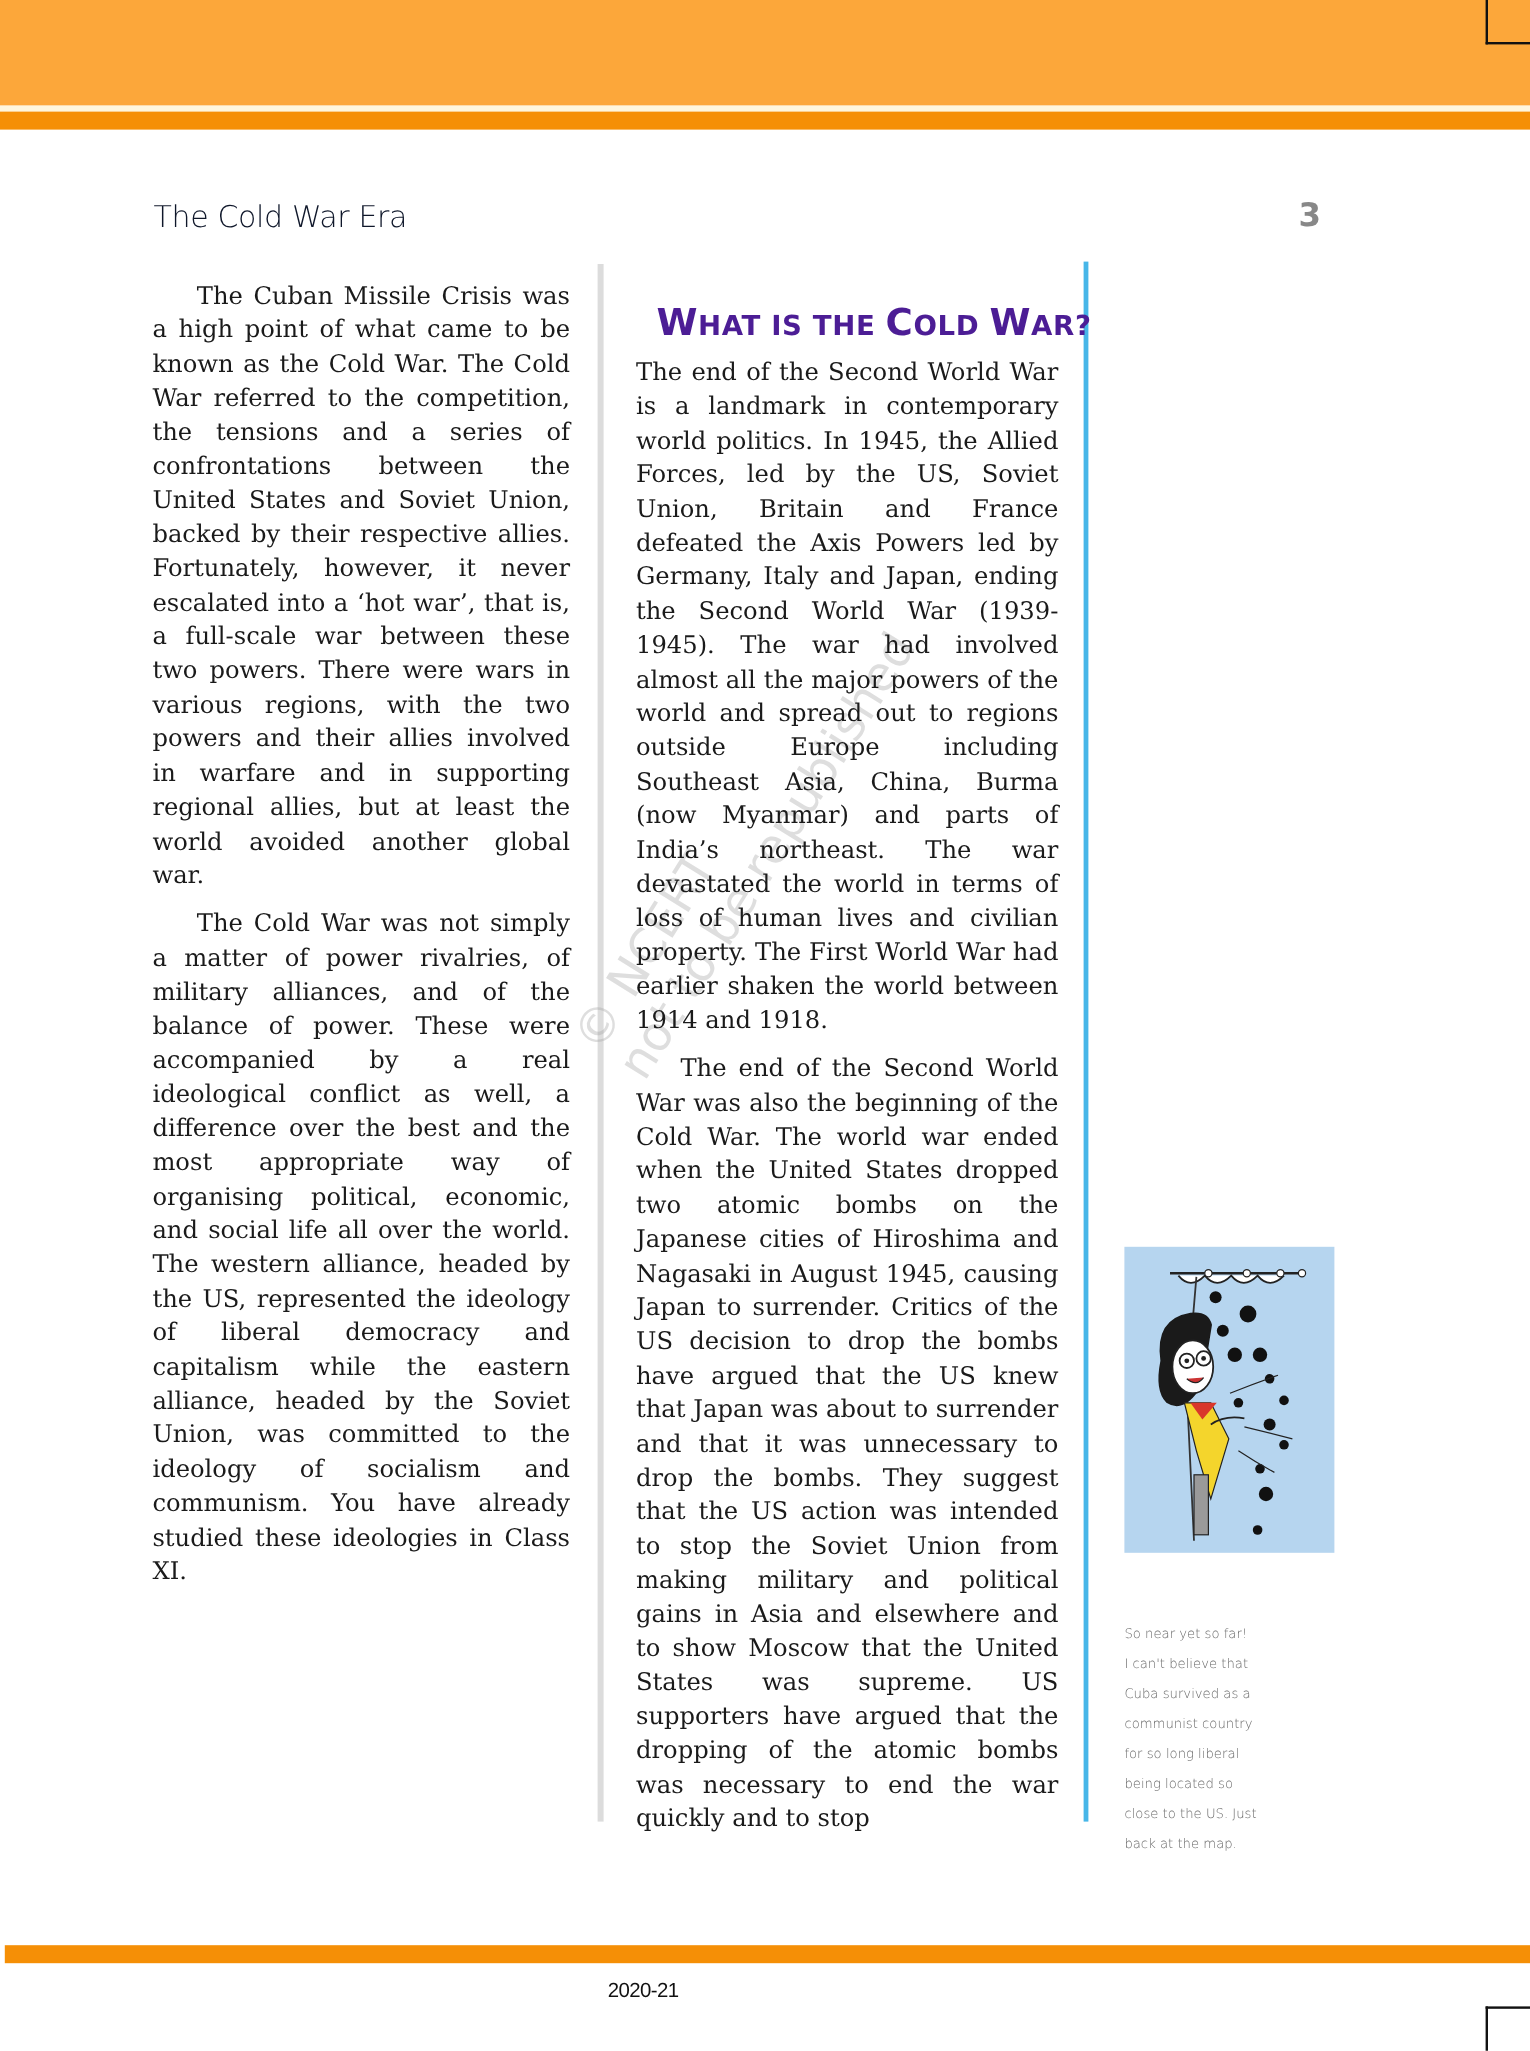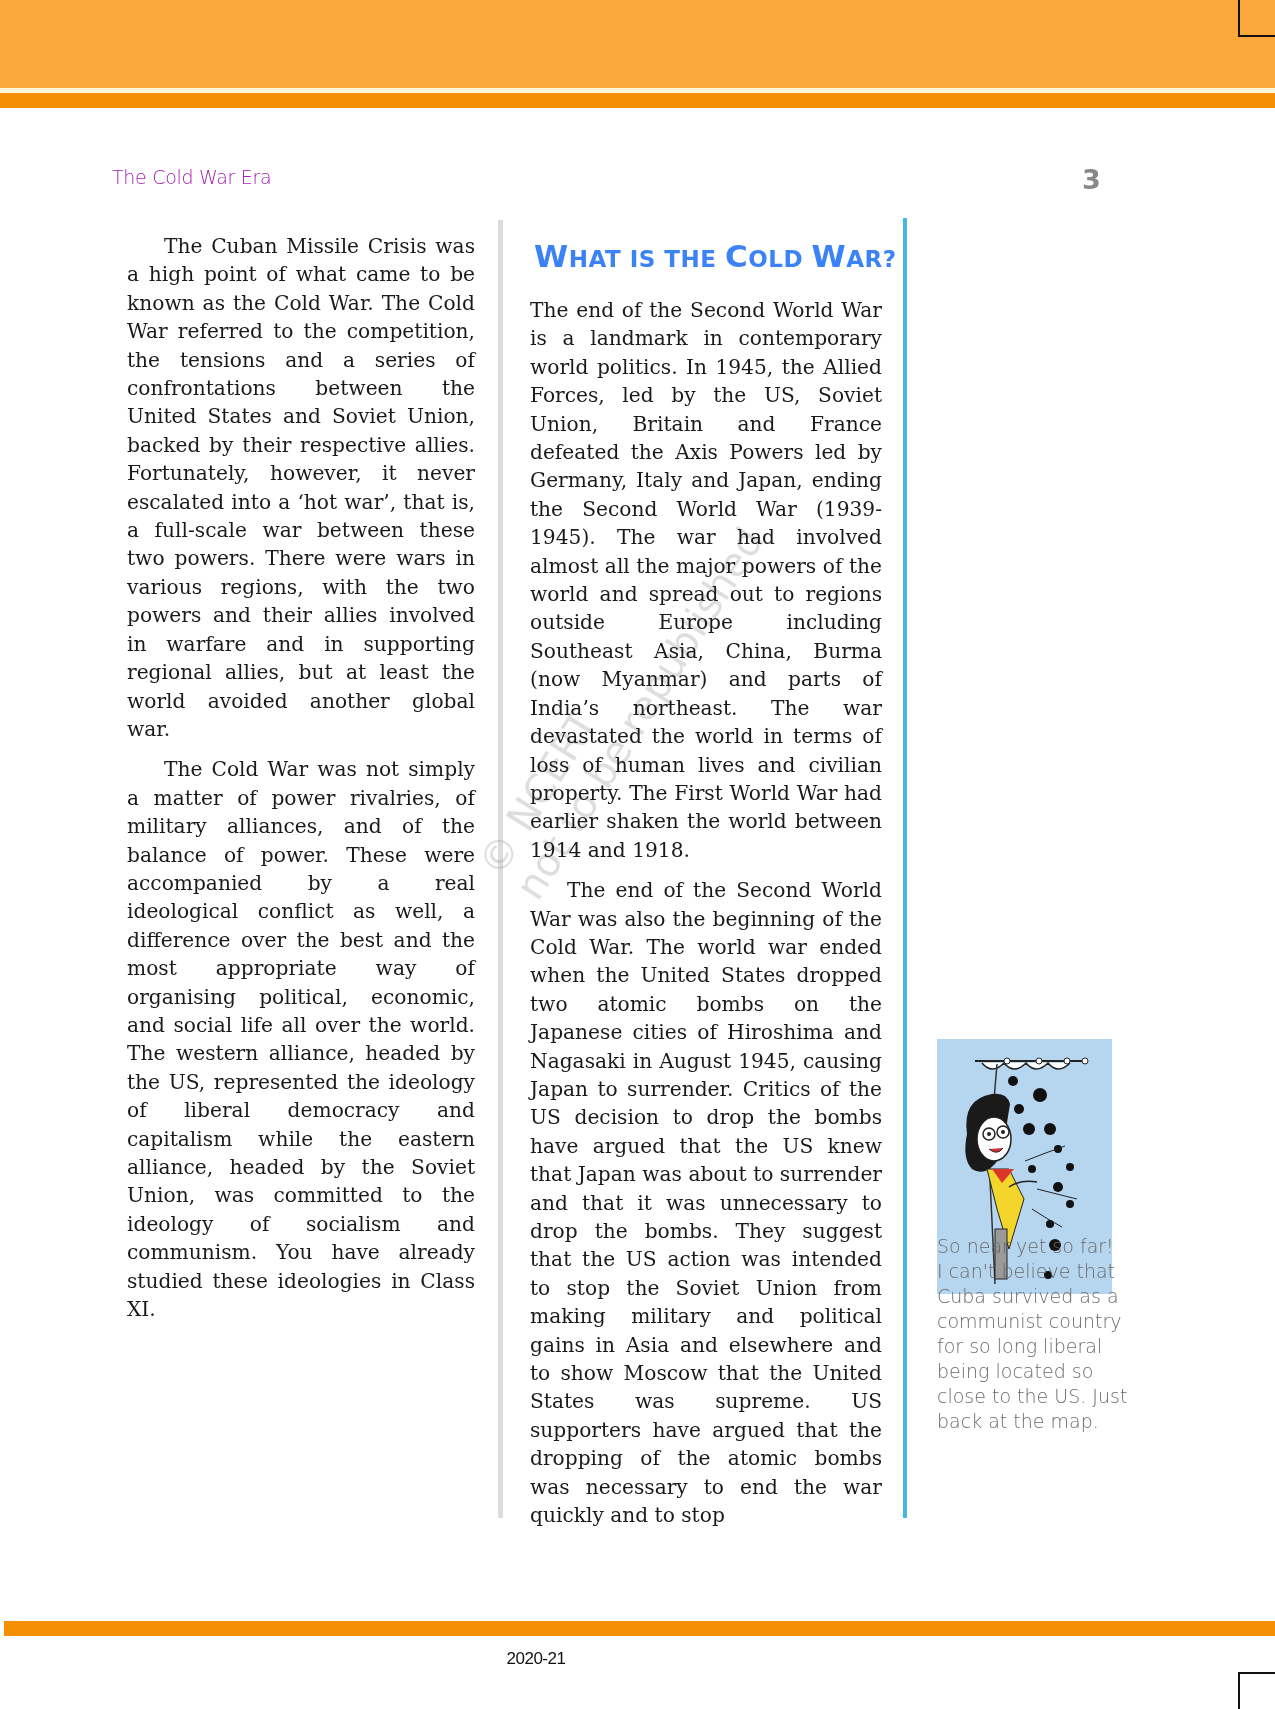--- a/index.html
+++ b/index.html
@@ -3,37 +3,37 @@
 <meta charset="utf-8">
 <style>
   html, body { margin: 0; padding: 0; background: #ffffff; }
   body { width: 1275px; height: 1709px; position: relative; overflow: hidden; }
 
   .top-band { position: absolute; left: 0; top: 0; width: 1275px; height: 88px; background: #fca73a; }
   .top-band-light { position: absolute; left: 0; top: 88px; width: 1275px; height: 5px; background: #fff6dc; }
   .top-band-dark { position: absolute; left: 0; top: 93px; width: 1275px; height: 15px; background: #f58f06; }
   .crop-mark-top { position: absolute; left: 1238px; top: 0; width: 40px; height: 37px; border-left: 2px solid #111; border-bottom: 2px solid #111; box-sizing: border-box; }
 
-  .running-head { position: absolute; left: 112px; top: 166px; font-family: "DejaVu Sans", sans-serif; font-size: 19px; color: #a21caf; letter-spacing: -0.3px; font-weight: 300; }
+  .running-head { position: absolute; left: 128px; top: 166px; font-family: "DejaVu Sans", sans-serif; font-size: 25px; color: #0f172a; letter-spacing: -0.3px; font-weight: 300; }
   .page-number { position: absolute; left: 1082px; top: 164px; font-family: "DejaVu Sans", sans-serif; font-size: 27px; color: #888888; font-weight: bold; }
 
   .divider-gray { position: absolute; left: 498px; top: 220px; width: 5px; height: 1298px; background: #dcdcdc; }
   .divider-blue { position: absolute; left: 903px; top: 218px; width: 4px; height: 1300px; background: #47b6e8; }
 
   .col { position: absolute; font-family: "DejaVu Serif", serif; font-size: 20.2px; line-height: 28.4px; color: #1a1a1a; text-align: justify; }
   .col-left { left: 127px; top: 232px; width: 348px; }
   .col-mid { left: 530px; top: 296px; width: 352px; }
   .col p { margin: 0 0 12px 0; hyphens: none; }
   .col p.indent { text-indent: 37px; }
 
-  .section-heading { position: absolute; left: 530px; top: 234px; font-family: "DejaVu Sans", sans-serif; font-weight: bold; color: #3b82f6; font-size: 31px; letter-spacing: 0.5px; margin: 4px; }
+  .section-heading { position: absolute; left: 530px; top: 234px; font-family: "DejaVu Sans", sans-serif; font-weight: bold; color: #4c1d95; font-size: 31px; letter-spacing: 0.5px; margin: 17px; }
   .section-heading .sc { font-size: 23px; }
 
   .illustration { position: absolute; left: 937px; top: 1039px; width: 175px; height: 255px; background: #b6d5ef; overflow: hidden; }
-  .caption { position: absolute; left: 937px; top: 1234px; width: 180px; font-family: "DejaVu Sans", sans-serif; font-size: 19px; line-height: 25px; color: #6a6a6a; font-weight: 300; }
+  .caption { position: absolute; left: 937px; top: 1349px; width: 180px; font-family: "DejaVu Sans", sans-serif; font-size: 11px; line-height: 25px; color: #6a6a6a; font-weight: 300; }
   .caption div { white-space: nowrap; }
 
   .watermark { position: absolute; left: 470px; top: 860px; transform: rotate(-58deg); transform-origin: left top; font-family: "DejaVu Sans", sans-serif; font-size: 40px; color: rgba(160,160,160,0.35); white-space: nowrap; pointer-events: none; line-height: 44px; }
 
   .bottom-band { position: absolute; left: 4px; top: 1621px; width: 1271px; height: 15px; background: #f58f06; }
   .footer-year { position: absolute; left: 0; width: 1072px; top: 1649px; text-align: center; font-family: "Liberation Sans", sans-serif; font-size: 17px; color: #111; letter-spacing: -0.5px; }
   .crop-mark-bottom { position: absolute; left: 1238px; top: 1672px; width: 40px; height: 40px; border-left: 2px solid #111; border-top: 2px solid #111; box-sizing: border-box; }
 </style>
 </head>
 <body>

